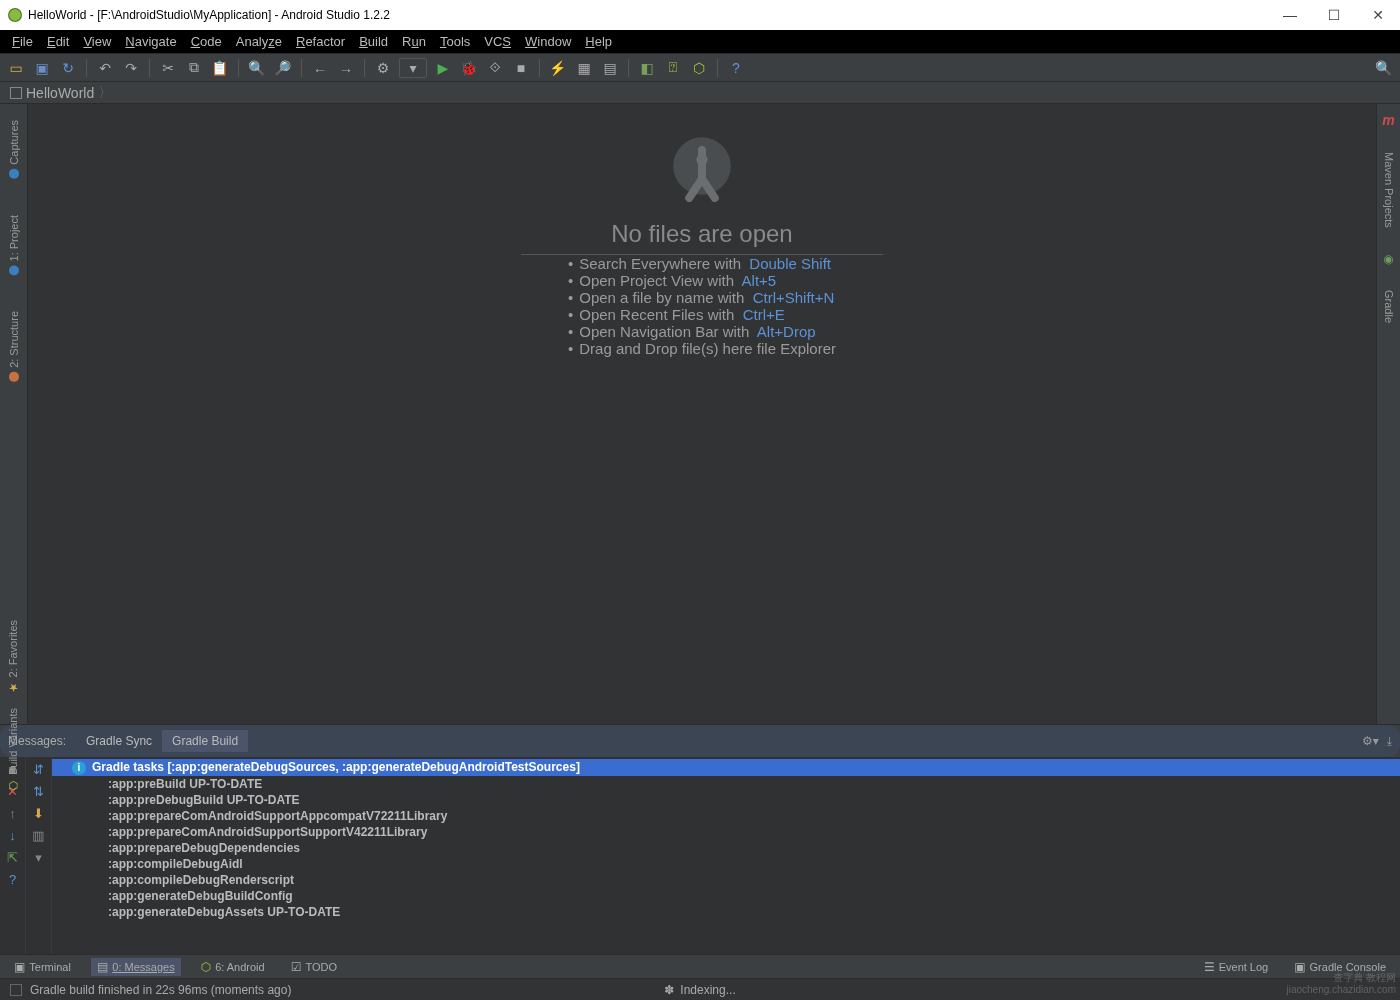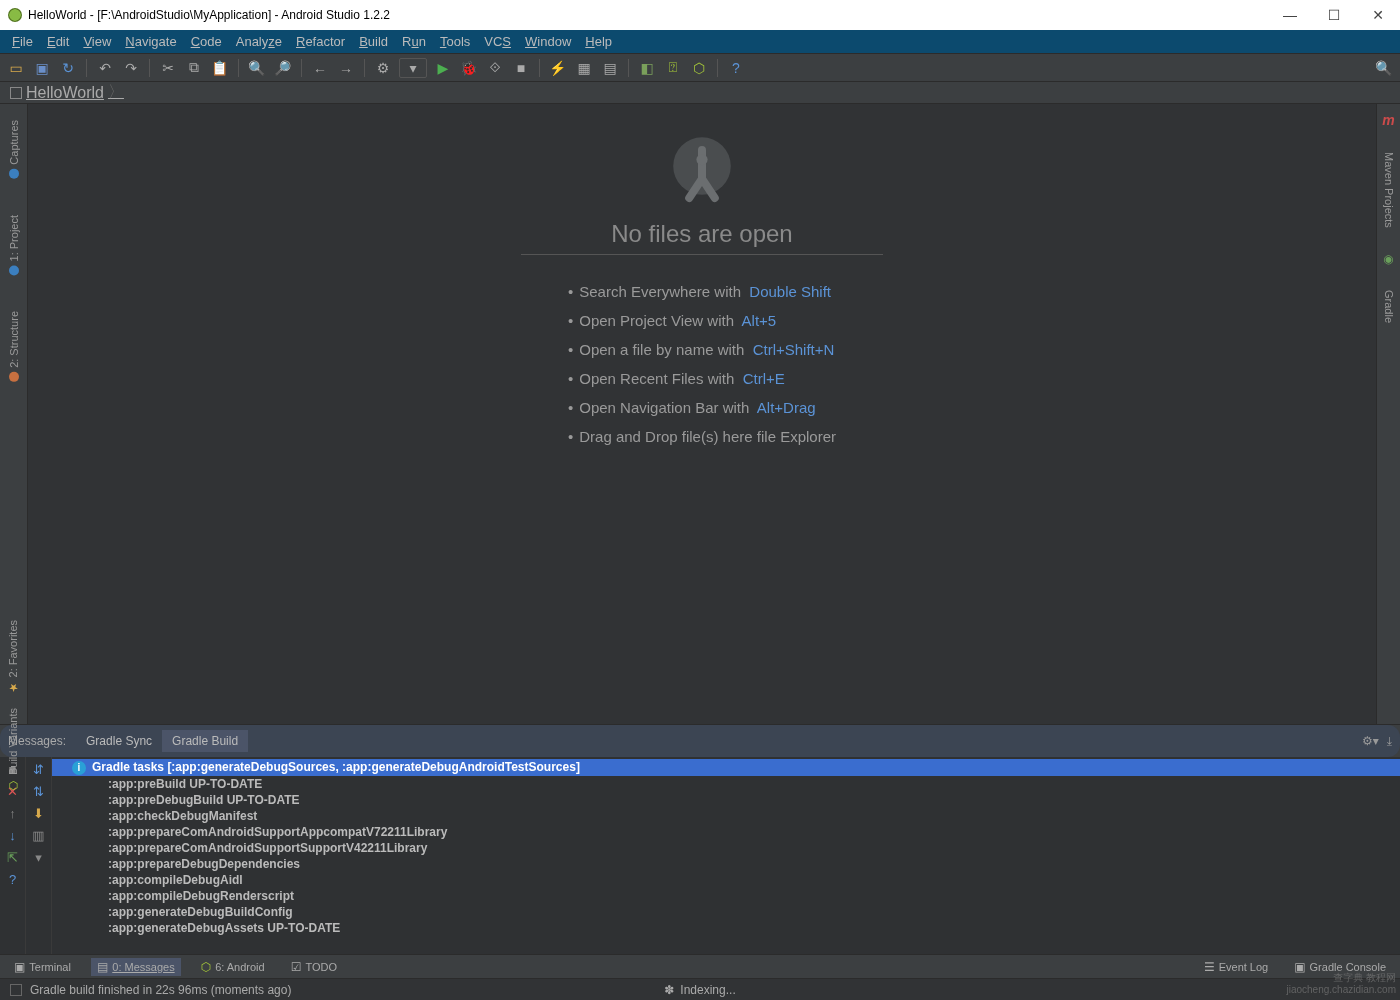--- a/index.html
+++ b/index.html
@@ -3,43 +3,43 @@
 <meta charset="utf-8">
 <style>
 * { margin: 0; padding: 0; box-sizing: border-box; font-family: "Segoe UI", Tahoma, sans-serif; }
 body { width: 1400px; height: 1000px; display: flex; flex-direction: column; background: #3c3f41; color: #bbbbbb; font-size: 12px; overflow: hidden; position: relative; }
 
 .titlebar { height: 30px; background: #ffffff; display: flex; align-items: center; padding: 0 8px; color: #000; font-size: 12px; }
 .titlebar .app-icon { width: 14px; height: 14px; background: radial-gradient(circle, #88bb44 55%, #557722 60%); border-radius: 50%; margin-right: 6px; }
 .titlebar .wc { margin-left: auto; display: flex; gap: 16px; color: #444; font-size: 14px; }
 .titlebar .wc span { width: 28px; text-align: center; cursor: default; font-family: Arial, sans-serif; }
 
-.menubar { height: 24px; background: #0c4a6e; border-bottom: 1px solid #2b2b2b; display: flex; align-items: center; padding: 0 6px; gap: 2px; color: #bbbbbb; }
+.menubar { height: 24px; background: #000000; border-bottom: 1px solid #2b2b2b; display: flex; align-items: center; padding: 0 6px; gap: 2px; color: #bbbbbb; }
 .menubar .mi { padding: 2px 6px; font-size: 13px; }
 .menubar .mi .m { text-decoration: underline; }
 
 .toolbar { height: 28px; background: #3c3f41; border-bottom: 1px solid #2b2b2b; display: flex; align-items: center; padding: 0 6px; gap: 6px; }
 .toolbar .tbtn { width: 20px; height: 20px; display: flex; align-items: center; justify-content: center; color: #aaa; font-size: 14px; }
 .toolbar .sep { width: 1px; height: 18px; background: #555; margin: 0 2px; }
 .toolbar .spacer { flex: 1; }
 
-.navbar { height: 22px; background: #3c3f41; border-bottom: 1px solid #2b2b2b; display: flex; align-items: center; padding: 0 10px; color: #aaa; font-size: 16px; text-decoration: underline; }
+.navbar { height: 22px; background: #3c3f41; border-bottom: 1px solid #2b2b2b; display: flex; align-items: center; padding: 0 10px; color: #aaa; font-size: 14px; }
 .navbar .bc-icon { display:inline-block; width:12px; height:12px; border:1px solid #888; margin-right:4px; vertical-align:-2px;}
 
 .main { flex: 1; display: flex; min-height: 0; }
 .leftgutter { width: 28px; background: #3c3f41; border-right: 1px solid #2b2b2b; display: flex; flex-direction: column; align-items: center; gap: 24px; padding-top: 10px; }
 .leftgutter .vtab { writing-mode: vertical-rl; transform: rotate(180deg); font-size: 11px; color: #9a9a9a; padding: 6px 0; cursor: default; display:flex; align-items:center; gap:4px;}
 .leftgutter .vtab .dot{width:10px;height:10px;border-radius:50%;display:inline-block;}
 .rightgutter { width: 24px; background: #3c3f41; border-left: 1px solid #2b2b2b; display: flex; flex-direction: column; align-items: center; gap: 18px; padding-top:8px;}
 .rightgutter .vtab { writing-mode: vertical-rl; font-size: 11px; color: #9a9a9a; padding: 6px 0;}
 .rightgutter .m-icon{color:#cc4b4b; font-style:italic; font-weight:bold; font-size:14px;}
 .editor { flex: 1; background: #313335; display: flex; flex-direction: column; align-items: center; justify-content: flex-start; padding-top: 30px; min-height:0;}
 .editor .logo { width: 80px; height: 80px; }
 .editor h1 { color: #8a8a8a; font-weight: 300; font-size: 24px; border-bottom: 1px solid #555; padding: 0 90px 6px; margin-top: 6px; }
-.editor .tips { margin-top: 28px; display: flex; flex-direction: column; gap: 12px; font-size: 15px; color: #9a9a9a; }
+.editor .tips { display: flex; flex-direction: column; font-size: 15px; color: #9a9a9a; }
 .editor .tips .tip .k { color: #5b93d6; }
 .bullet{margin-right:6px;}
 
 .messages { height: 230px; display: flex; flex-direction: column; border-top: 1px solid #2b2b2b; }
 .messages .tabs { height: 32px; background: #3c4553; display: flex; align-items: center; padding: 0 8px; gap: 0; color: #bbbbbb; font-size: 12px; border-radius: 12px; }
 .messages .tabs .label { margin-right: 10px; color: #aaa; }
 .messages .tabs .mtab { padding: 4px 10px; cursor: default; }
 .messages .tabs .mtab.active { background: #4b5468; }
 .messages .tabs .right { margin-left: auto; display:flex; gap:8px; color:#999;}
 .messages .body { flex: 1; display: flex; background: #2f3133; min-height:0;}
@@ -155,21 +155,21 @@
         <circle cx="50" cy="40" r="36" fill="#4a4d4f"></circle>
         <path d="M50 20 L50 56 M50 56 L34 80 M50 56 L66 80" stroke="#6b6e70" stroke-width="10" stroke-linecap="round" fill="none"></path>
         <circle cx="50" cy="32" r="7" fill="#6b6e70"></circle>
       </svg>
     <h1>No files are open</h1>
     <div class="tips">
       <div class="tip"><span class="bullet">•</span><span>Search Everywhere with</span>&nbsp; <span class="k">Double Shift</span></div>
       <div class="tip"><span class="bullet">•</span><span>Open Project View with</span>&nbsp; <span class="k">Alt+5</span></div>
       <div class="tip"><span class="bullet">•</span><span>Open a file by name with</span>&nbsp; <span class="k">Ctrl+Shift+N</span></div>
       <div class="tip"><span class="bullet">•</span><span>Open Recent Files with</span>&nbsp; <span class="k">Ctrl+E</span></div>
-      <div class="tip"><span class="bullet">•</span><span>Open Navigation Bar with</span>&nbsp; <span class="k">Alt+Drag</span></div>
+      <div class="tip"><span class="bullet">•</span><span>Open Navigation Bar with</span>&nbsp; <span class="k">Alt+Drop</span></div>
       <div class="tip"><span class="bullet">•</span><span>Drag and Drop file(s) here file Explorer</span></div>
     </div>
   </div>
 
   <div class="rightgutter">
     <span class="m-icon">m</span>
     <div class="vtab">Maven Projects</div>
     <span style="color:#6aa05b">◉</span>
     <div class="vtab">Gradle</div>
   </div>
@@ -198,21 +198,20 @@
       <span class="ic" style="color:#5b93d6">⇵</span>
       <span class="ic" style="color:#5b93d6">⇅</span>
       <span class="ic" style="color:#d6a94c">⬇</span>
       <span class="ic">▥</span>
       <span class="ic">▾</span>
     </div>
     <div class="tree">
       <div class="row sel"><span class="info">i</span><span>Gradle tasks [:app:generateDebugSources, :app:generateDebugAndroidTestSources]</span></div>
       <div class="row child">:app:preBuild UP-TO-DATE</div>
       <div class="row child">:app:preDebugBuild UP-TO-DATE</div>
-      <div class="row child">:app:checkDebugManifest</div>
       <div class="row child">:app:prepareComAndroidSupportAppcompatV72211Library</div>
       <div class="row child">:app:prepareComAndroidSupportSupportV42211Library</div>
       <div class="row child">:app:prepareDebugDependencies</div>
       <div class="row child">:app:compileDebugAidl</div>
       <div class="row child">:app:compileDebugRenderscript</div>
       <div class="row child">:app:generateDebugBuildConfig</div>
       <div class="row child">:app:generateDebugAssets UP-TO-DATE</div>
     </div>
   </div>
 </div>

